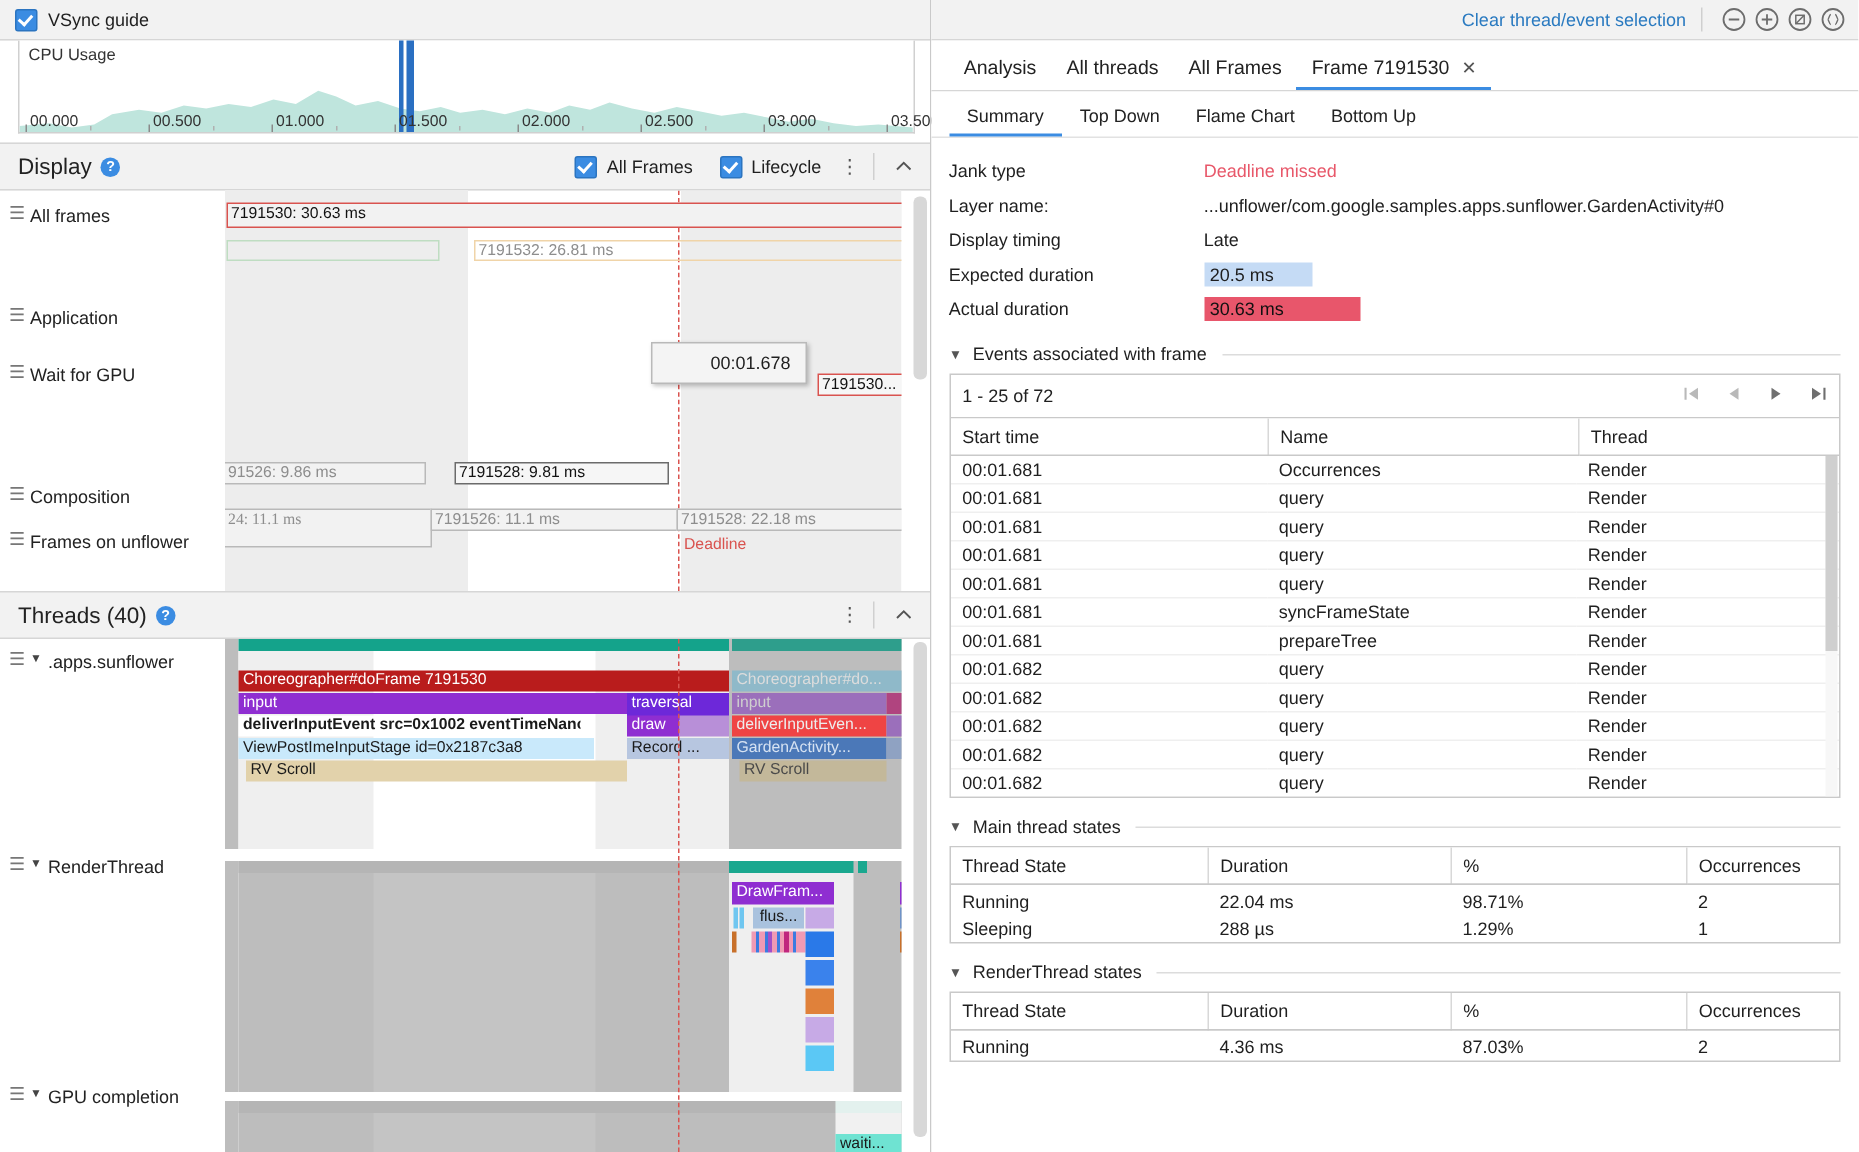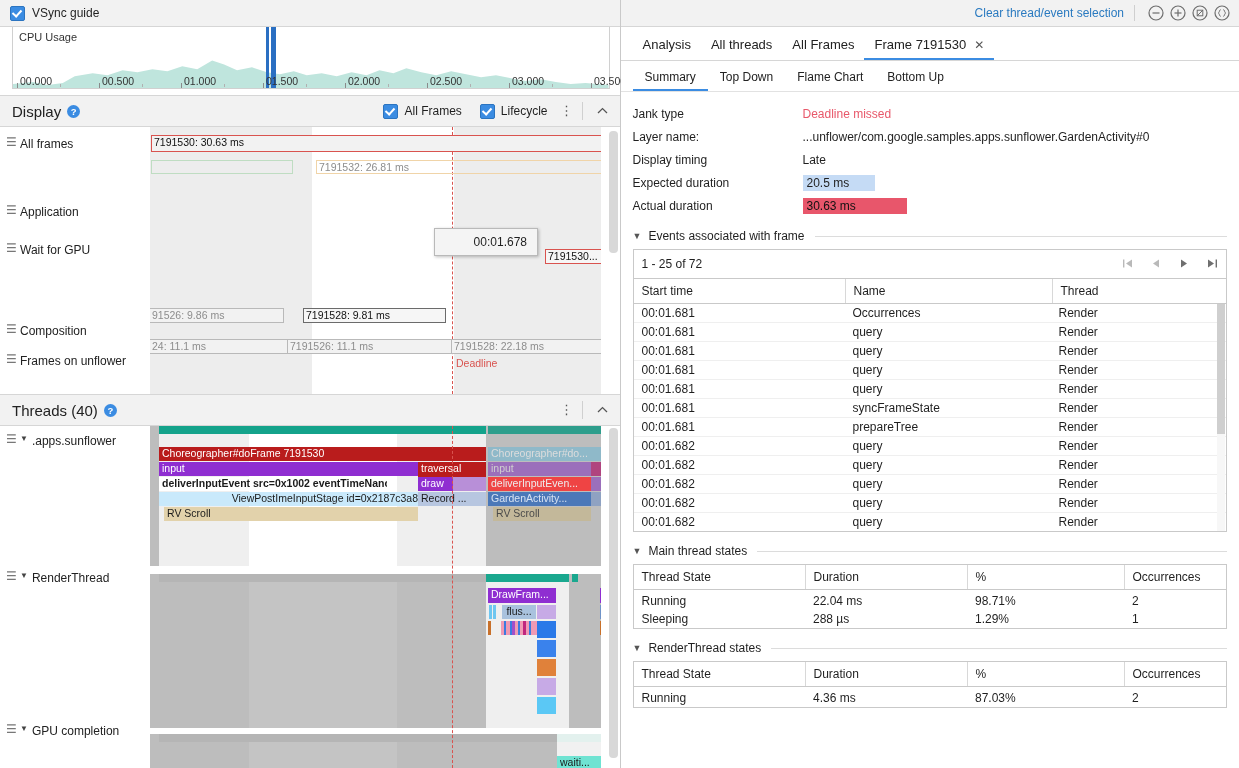--- a/index.html
+++ b/index.html
@@ -243,21 +243,21 @@
           <span>7191530...</span>
         </div>
 
         <div class="fbar" style="left:-1px;top:181px;width:135px;height:15px;border:1px solid #b9b9b9;background:#f2f2f2;color:#8d8d8d;">
           <span>91526: 9.86 ms</span>
         </div>
         <div class="fbar" style="left:153px;top:181px;width:143px;height:15px;border:1px solid #6b6b6b;background:#f6f6f6;color:#111;">
           <span>7191528: 9.81 ms</span>
         </div>
 
-        <div class="fbar" style="left:-1px;top:212px;width:139px;height:15px;border:1px solid #b9b9b9;background:#f2f2f2;color:#8d8d8d;">
+        <div class="fbar" style="left:-1px;top:212px;width:139px;height:26px;border:1px solid #b9b9b9;background:#f2f2f2;color:#8d8d8d;font-family:Liberation Serif, serif;">
           <span>24: 11.1 ms</span>
         </div>
         <div class="fbar" style="left:137px;top:212px;width:165px;height:15px;border:1px solid #b9b9b9;background:#f2f2f2;color:#8d8d8d;">
           <span>7191526: 11.1 ms</span>
         </div>
         <div class="fbar" style="left:301px;top:212px;width:302px;height:15px;border:1px solid #b9b9b9;background:#f2f2f2;color:#8d8d8d;">
           <span>7191528: 22.18 ms</span>
         </div>
 
         <div style="position:absolute;left:306px;top:230px;font-size:10.5px;color:#d9534f;">Deadline</div>
@@ -307,28 +307,28 @@
         <div style="position:absolute;left:99px;top:5px;width:148px;height:135px;background:#ffffff;"></div>
         <div style="position:absolute;left:336px;top:0;width:117px;height:140px;background:#bdbdbd;"></div>
 
         <div style="position:absolute;left:9px;top:0;width:327px;height:8px;background:#14a38b;"></div>
         <div style="position:absolute;left:338px;top:0;width:115px;height:8px;background:#2e9e8c;"></div>
 
         <div class="blk" style="left:9px;top:21px;width:327px;height:14px;background:#b91c1c;">
           <span>Choreographer#doFrame 7191530</span></div>
         <div class="blk" style="left:9px;top:36px;width:259px;height:14px;background:#8f2ed1;">
           <span>input</span></div>
-        <div class="blk" style="left:268px;top:36px;width:68px;height:18px;background:#b91c1c;">
+        <div class="blk" style="left:268px;top:36px;width:68px;height:18px;background:#6d28d9;">
           <span>traversal</span></div>
         <div class="blk dark" style="left:9px;top:51px;width:228px;height:14px;background:#ffffff;font-weight:bold;">
           <span>deliverInputEvent src=0x1002 eventTimeNano=...</span></div>
         <div class="blk" style="left:268px;top:51px;width:35px;height:14px;background:#8f2ed1;">
           <span>draw</span></div>
         <div class="blk" style="left:303px;top:51px;width:33px;height:14px;background:#b88fd8;"></div>
-        <div class="blk dark" style="left:9px;top:66px;width:259px;height:14px;background:#c9e9fb;text-align:right;">
+        <div class="blk dark" style="left:9px;top:66px;width:237px;height:14px;background:#c9e9fb;">
           <span>ViewPostImeInputStage id=0x2187c3a8</span></div>
         <div class="blk dark" style="left:268px;top:66px;width:68px;height:14px;background:#b7c6e0;">
           <span>Record ...</span></div>
         <div class="blk dark" style="left:14px;top:81px;width:254px;height:14px;background:#e2d2ab;">
           <span>RV Scroll</span></div>
 
         <div class="blk" style="left:338px;top:21px;width:115px;height:14px;background:#8fb9c9;color:#dcdcdc;">
           <span>Choreographer#do...</span></div>
         <div class="blk" style="left:338px;top:36px;width:103px;height:14px;background:#9b6fbb;color:#cfcfcf;">
           <span>input</span></div>

